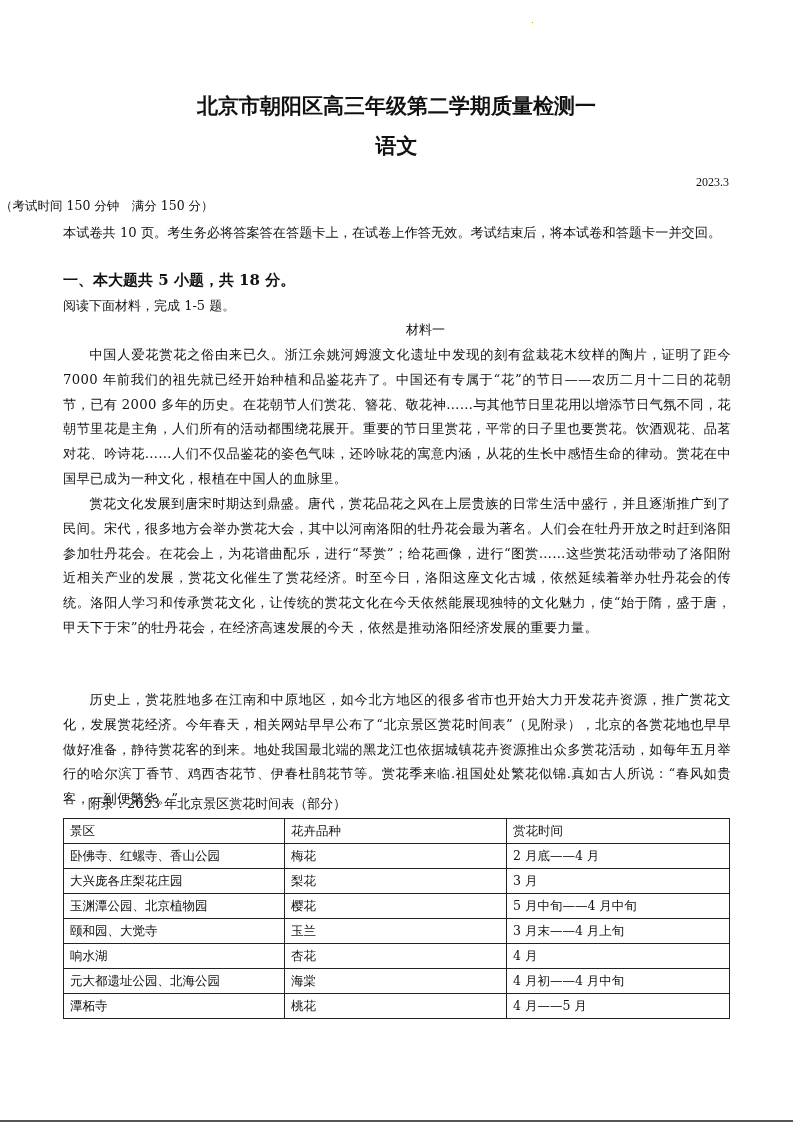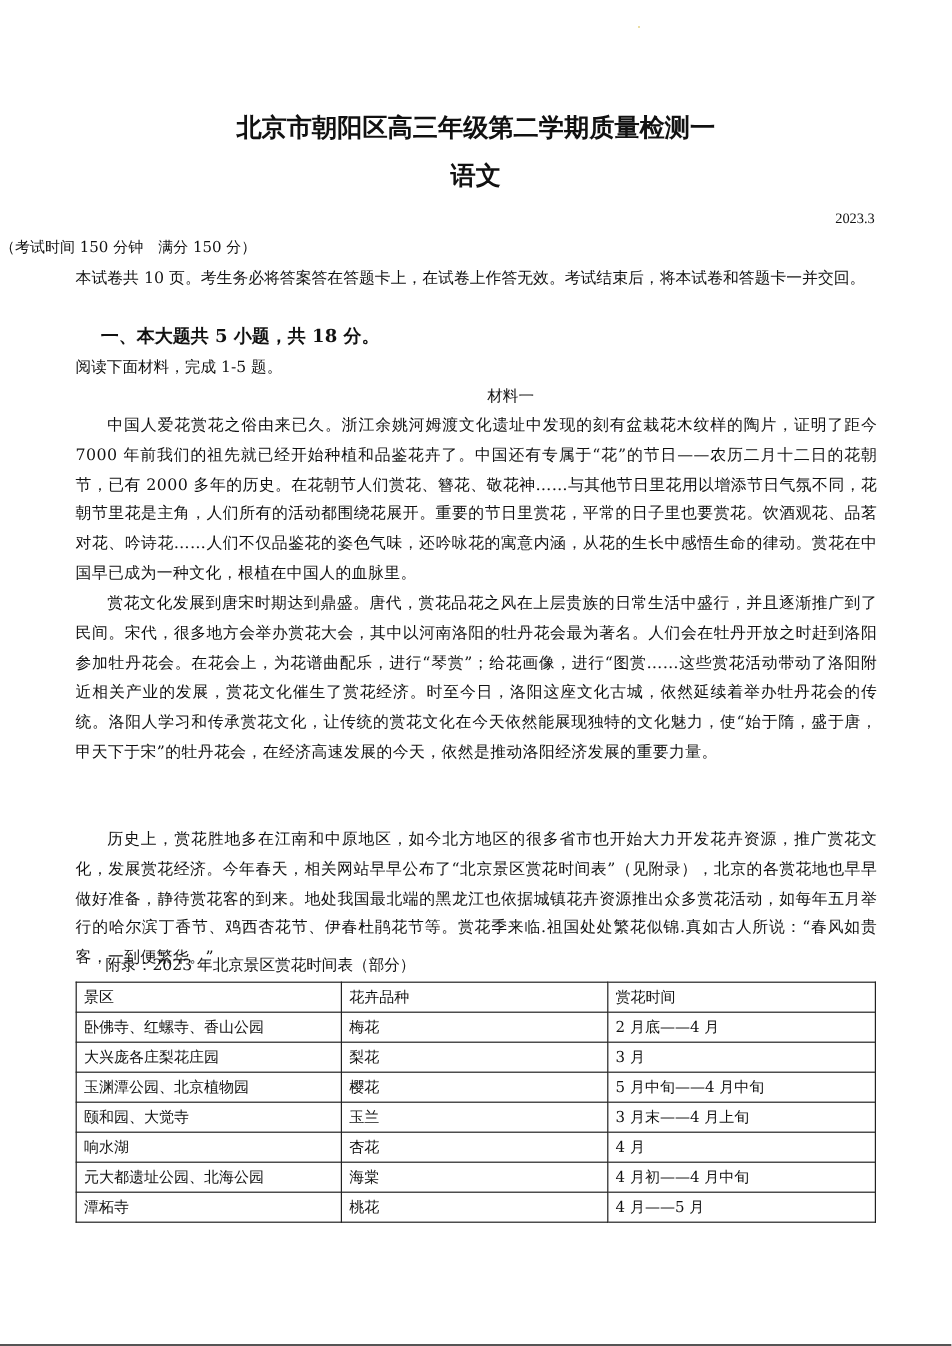--- a/index.html
+++ b/index.html
@@ -4,21 +4,21 @@
 <style>
   html, body { margin: 0; padding: 0; background: #ffffff; }
   body { width: 793px; height: 1122px; position: relative; overflow: hidden; font-family: "DejaVu Serif", "Liberation Serif", serif; color: #111; }
   .page { position: absolute; left: 0; top: 0; width: 790px; height: 1122px; text-decoration: underline; }
   .title { position: absolute; top: 92px; left: 0; width: 793px; text-align: center; font-size: 21px; font-weight: bold; letter-spacing: 0px; }
   .subject { position: absolute; top: 132px; left: 0; width: 793px; text-align: center; font-size: 21px; font-weight: bold; }
   .date { position: absolute; top: 175px; right: 61px; font-size: 12px; font-family: "Liberation Serif", serif; }
   .timeinfo { position: absolute; top: 198px; left: 0; width: 793px; text-align: left; font-size: 12.5px; }
   .text-block { position: absolute; left: 63px; width: 668px; font-size: 13.2px; line-height: 25px; }
   .intro { top: 220px; text-align: justify; }
-  .section-head { position: absolute; top: 271px; left: 63px; font-size: 15px; font-weight: bold; margin-left: 21px; }
+  .section-head { position: absolute; top: 271px; left: 63px; font-size: 15px; font-weight: bold; }
   .instr { position: absolute; top: 297px; left: 63px; font-size: 13px; }
   .mat-title { position: absolute; top: 321px; left: 0; width: 793px; text-align: center; font-size: 13px; padding-left: 29px; }
   .para { position: absolute; left: 63px; width: 668px; font-size: 13.2px; line-height: 24.8px; text-indent: 2em; text-align: justify; letter-spacing: 0.35px; }
   .p1 { top: 343px; }
   .p2 { top: 492px; }
   .p3 { top: 688px; }
   .appendix { position: absolute; top: 795px; left: 88px; font-size: 13px; }
   table.flowers { position: absolute; top: 818px; left: 63px; width: 667px; border-collapse: collapse; font-size: 12.5px; padding-left: 48px; }
   table.flowers td { border: 1px solid #222; height: 24px; padding: 0 6px; vertical-align: middle; }
   table.flowers td.c1 { width: 208px; }

